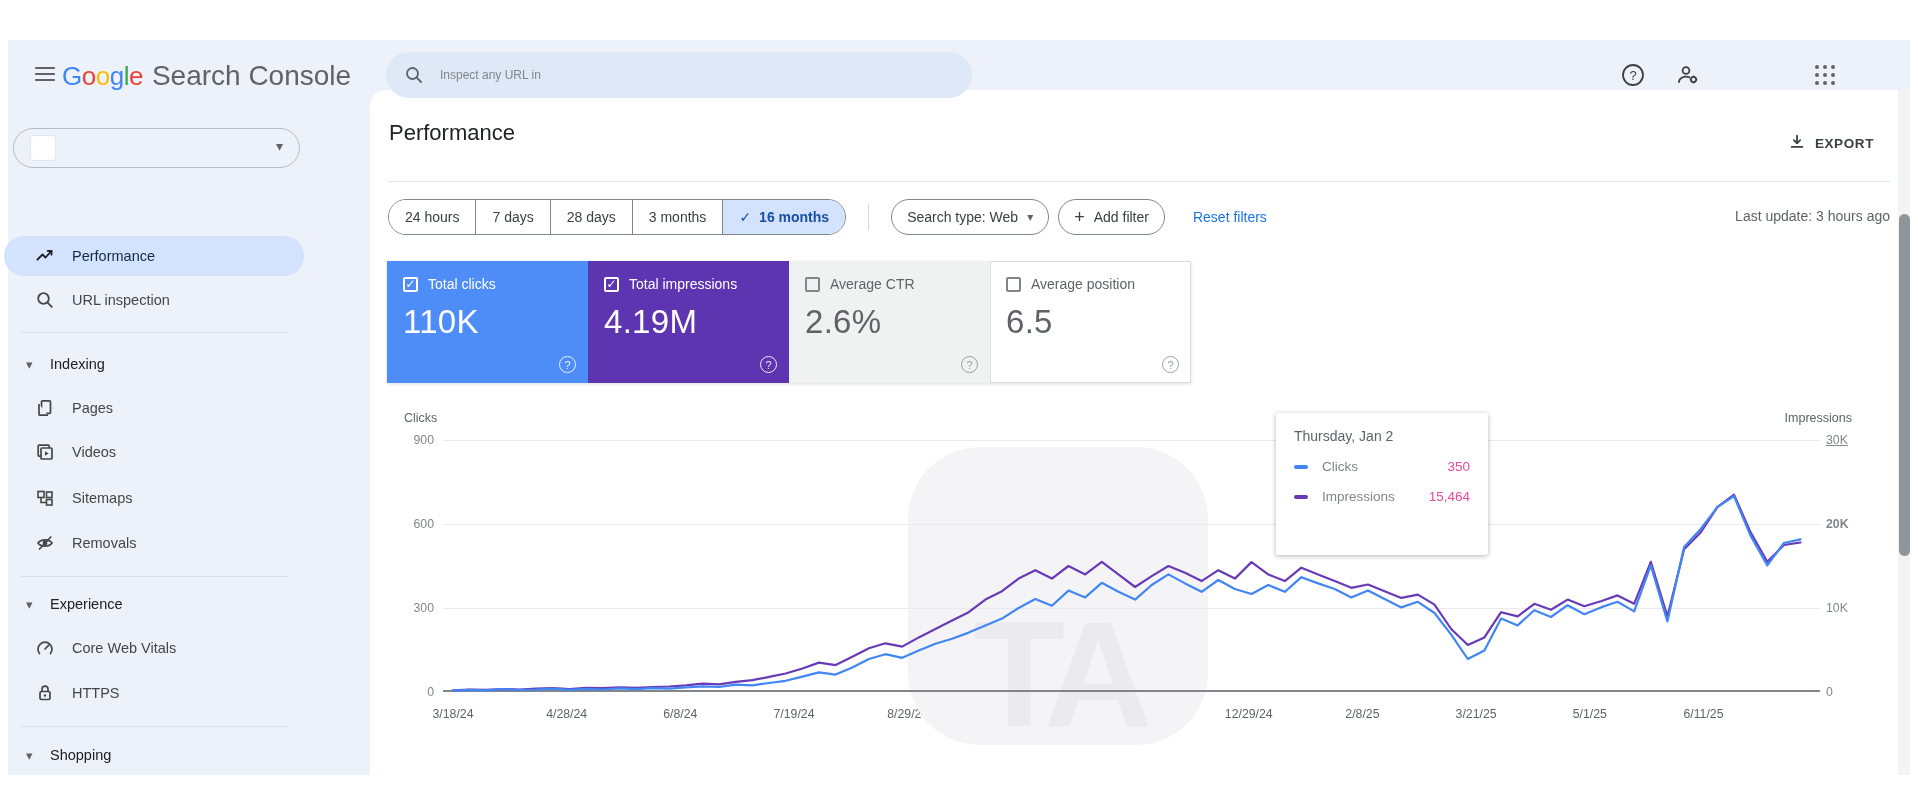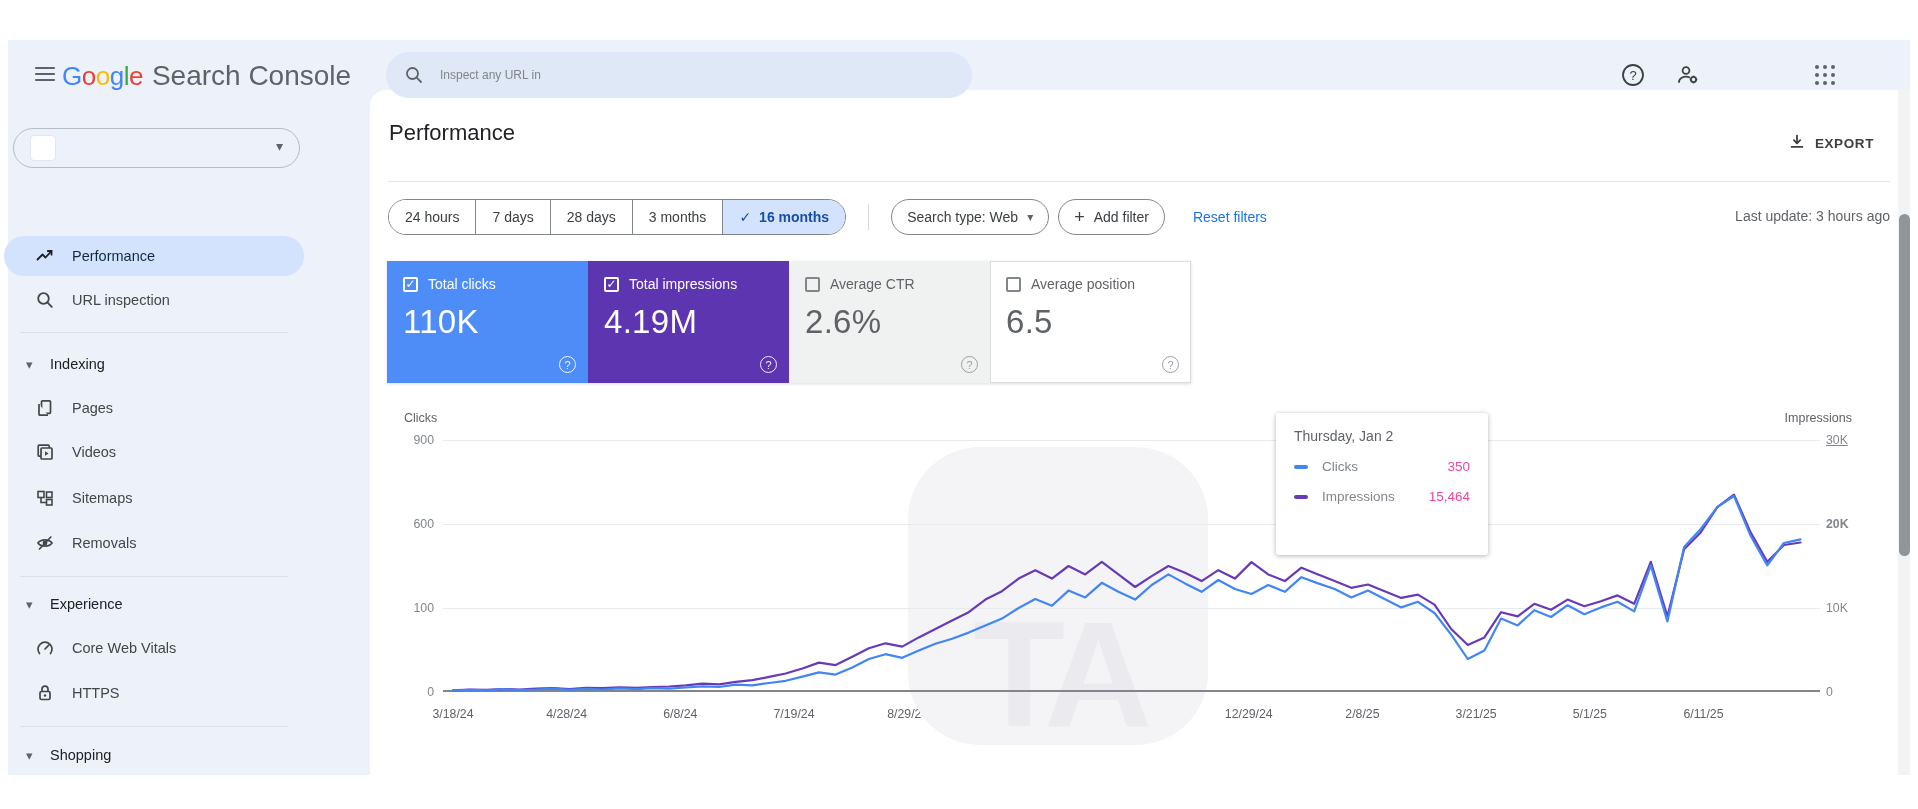--- a/index.html
+++ b/index.html
@@ -343,21 +343,21 @@
         <div class="gridline" style="top:0;"></div>
         <div class="gridline" style="top:84px;"></div>
         <div class="gridline" style="top:168px;"></div>
         <svg id="plot-svg" width="1377" height="252" viewBox="0 0 1377 252">
             <polyline points="10.0,250.3 26.6,249.5 43.3,249.9 59.9,249.1 76.5,249.5 93.2,248.6 109.8,248.2 126.5,249.1 143.1,247.8 159.7,248.2 176.4,247.4 193.0,247.8 209.6,247.0 226.3,246.5 242.9,245.3 259.5,243.6 276.2,244.4 292.8,241.9 309.4,240.2 326.1,236.9 342.7,233.5 359.4,228.5 376.0,222.6 392.6,225.1 409.3,216.7 425.9,208.3 442.5,203.3 459.2,206.6 475.8,197.4 492.4,189.0 509.1,180.6 525.7,172.2 542.4,159.6 559.0,151.2 575.6,138.6 592.3,130.2 608.9,138.6 625.5,126.0 642.2,134.4 658.8,121.8 675.4,134.4 692.1,147.0 708.7,136.1 725.4,126.0 742.0,132.7 758.6,141.1 775.3,130.2 791.9,138.6 808.5,122.1 825.2,134.4 841.8,141.1 858.4,127.7 875.1,134.4 891.7,141.1 908.3,147.8 925.0,144.5 941.6,151.2 958.3,157.9 974.9,154.6 991.5,164.6 1008.2,189.0 1024.8,205.0 1041.4,197.4 1058.1,172.2 1074.7,176.4 1091.3,163.8 1108.0,169.7 1124.6,159.6 1141.3,166.3 1157.9,161.3 1174.5,155.4 1191.2,163.8 1207.8,121.8 1224.4,176.4 1241.1,109.2 1257.7,92.4 1274.3,67.2 1291.0,54.6 1307.6,92.4 1324.3,121.8 1340.9,105.0 1357.5,102.5" fill="none" stroke="#673ab7" stroke-width="2.2" stroke-linejoin="round" stroke-linecap="round"></polyline>
             <polyline points="10.0,250.6 26.6,249.8 43.3,250.3 59.9,249.2 76.5,250.0 93.2,249.5 109.8,248.6 126.5,249.8 143.1,248.9 159.7,249.5 176.4,248.4 193.0,249.2 209.6,248.1 226.3,248.6 242.9,247.5 259.5,246.4 276.2,247.0 292.8,244.7 309.4,245.3 326.1,243.0 342.7,240.8 359.4,236.6 376.0,232.4 392.6,234.6 409.3,227.4 425.9,219.0 442.5,214.2 459.2,217.8 475.8,210.6 492.4,203.8 509.1,198.8 525.7,192.6 542.4,185.4 559.0,178.6 575.6,168.0 592.3,159.0 608.9,165.8 625.5,150.6 642.2,157.4 658.8,142.8 675.4,151.8 692.1,159.6 708.7,145.0 725.4,134.4 742.0,143.4 758.6,151.8 775.3,140.0 791.9,149.0 808.5,154.0 825.2,145.0 841.8,151.8 858.4,137.2 875.1,143.4 891.7,149.0 908.3,157.4 925.0,150.6 941.6,159.0 958.3,167.4 974.9,161.8 991.5,173.0 1008.2,194.6 1024.8,219.0 1041.4,210.6 1058.1,178.6 1074.7,185.4 1091.3,170.2 1108.0,177.0 1124.6,165.2 1141.3,174.2 1157.9,167.4 1174.5,161.8 1191.2,171.4 1207.8,125.4 1224.4,181.4 1241.1,107.0 1257.7,89.0 1274.3,67.2 1291.0,56.0 1307.6,95.8 1324.3,125.4 1340.9,103.0 1357.5,99.4" fill="none" stroke="#4285f4" stroke-width="2.2" stroke-linejoin="round" stroke-linecap="round"></polyline>
           </svg>
       </div>
       <div id="yticks-l">
           <span class="ytick l" style="top: 279px;">0</span>
-          <span class="ytick l" style="top: 195px;">100</span>
+          <span class="ytick l" style="top: 195px;">300</span>
           <span class="ytick l" style="top: 111px;">600</span>
           <span class="ytick l" style="top: 27px;">900</span>
         </div>
       <div id="yticks-r">
           <span class="ytick r" style="top: 279px;">0</span>
           <span class="ytick r" style="top: 195px;">10K</span>
           <span class="ytick r" style="top: 111px; font-weight: bold;">20K</span>
           <span class="ytick r" style="top: 27px; text-decoration: underline;">30K</span>
         </div>
       <div id="xlabels">

